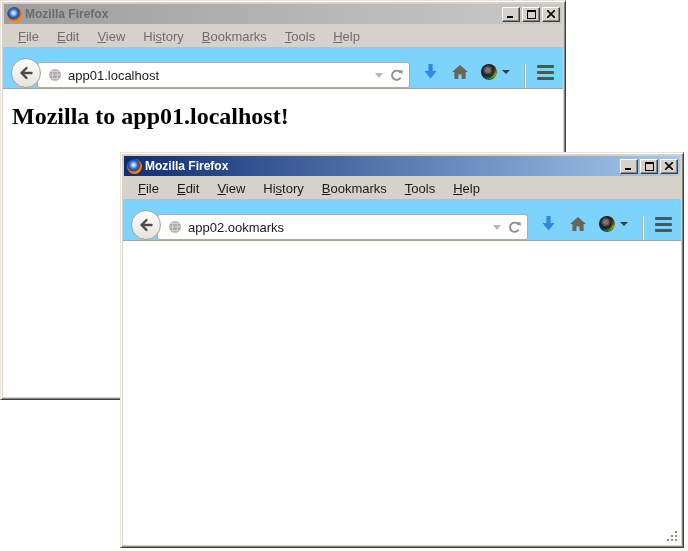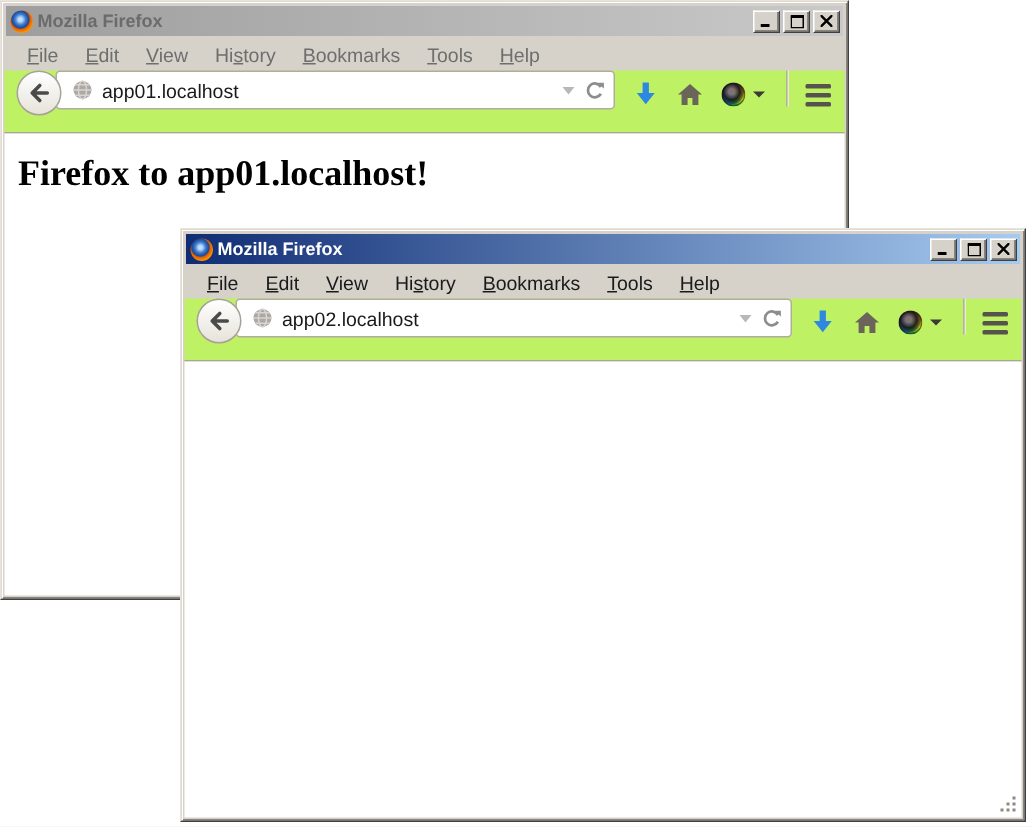--- a/index.html
+++ b/index.html
@@ -29,21 +29,21 @@
     background:#d6d2ca;border:1px solid;border-color:#ffffff #404040 #404040 #ffffff;
     box-shadow:inset -1px -1px 0 #87857c;padding:0;cursor:default;}
 
   
   .menubar{height:22px;flex:0 0 22px;display:flex;align-items:center;padding-left:6px;font-size:13px;}
   .menu-item{padding:2px 9px;white-space:nowrap;}
   .fx-window.active .menubar{color:#1a1a1a;}
   .fx-window.inactive .menubar{color:#6e6e6e;}
 
   
-  .toolbar{height:41px;flex:0 0 41px;background:#bef264;display:flex;align-items:flex-start;
+  .toolbar{height:41px;flex:0 0 41px;background:#7dd3fc;display:flex;align-items:flex-end;
     padding:0 9px 0 8px;border-bottom:1px solid #a9a59b;}
   .back-btn{width:30px;height:30px;border-radius:50%;flex:0 0 30px;
     background:linear-gradient(#ffffff,#e7e3da);border:1px solid #a6a298;
     display:flex;align-items:center;justify-content:center;padding:0;z-index:1;margin-right:-4px;}
   .urlbar{flex:1;height:24px;background:#ffffff;border:1px solid #b0aca1;border-radius:3px;
     display:flex;align-items:center;padding:0 5px 0 10px;gap:6px;min-width:0;}
   .url-text{flex:1;font-size:13px;color:#1a1a1a;white-space:nowrap;overflow:hidden;}
   .url-drop{width:0;height:0;border-left:4px solid transparent;border-right:4px solid transparent;
     border-top:5px solid #b8b8b8;}
   .tbtn{background:transparent;border:none;padding:0;margin-left:12px;
@@ -140,21 +140,21 @@
       <span class="tsep"></span>
       <button class="tbtn">
         <span class="burger">
             <span></span>
             <span></span>
             <span></span>
           </span>
       </button>
     </div>
     <div class="content">
-      <h1>Firefox to app01.localhost!</h1>
+      <h1>Mozilla to app01.localhost!</h1>
     </div>
   </div>
 
   <div class="fx-window active win2">
     <div class="titlebar">
       <span class="fx-logo"></span>
       <span class="title-text">Mozilla Firefox</span>
       <span class="win-buttons">
         <button class="wbtn">
           <svg width="8" height="8">
@@ -188,21 +188,21 @@
         <svg width="16" height="16" viewBox="0 0 16 16">
           <path d="M8.5 3 L3.5 8 L8.5 13 M3.5 8 H13.5" stroke="#4a4a4a" stroke-width="2.4" fill="none" stroke-linecap="round" stroke-linejoin="round"></path>
         </svg>
       </button>
       <div class="urlbar">
         <svg width="14" height="14" viewBox="0 0 14 14">
           <circle cx="7" cy="7" r="6" fill="#aca9a4"></circle>
           <ellipse cx="7" cy="7" rx="2.7" ry="6" fill="none" stroke="#d8d5d0" stroke-width="1"></ellipse>
           <path d="M1 7 H13 M2.2 3.5 H11.8 M2.2 10.5 H11.8" stroke="#d8d5d0" stroke-width="1" fill="none"></path>
         </svg>
-        <span class="url-text">app02.localhost</span>
+        <span class="url-text">app02.ookmarks</span>
         <span class="url-drop"></span>
         <svg width="15" height="15" viewBox="0 0 15 15">
           <path d="M11.6 9.5 A4.6 4.6 0 1 1 11.6 5" stroke="#8d8d8d" stroke-width="1.8" fill="none"></path>
           <path d="M9.6 2.2 H13.6 V6.2 Z" fill="#8d8d8d"></path>
         </svg>
       </div>
       <button class="tbtn">
         <svg width="17" height="18" viewBox="0 0 17 18">
           <path d="M6.4 1 h4.2 v7 h3.9 L8.5 15.5 L2.5 8 h3.9 Z" fill="#2e87e0"></path>
         </svg>

